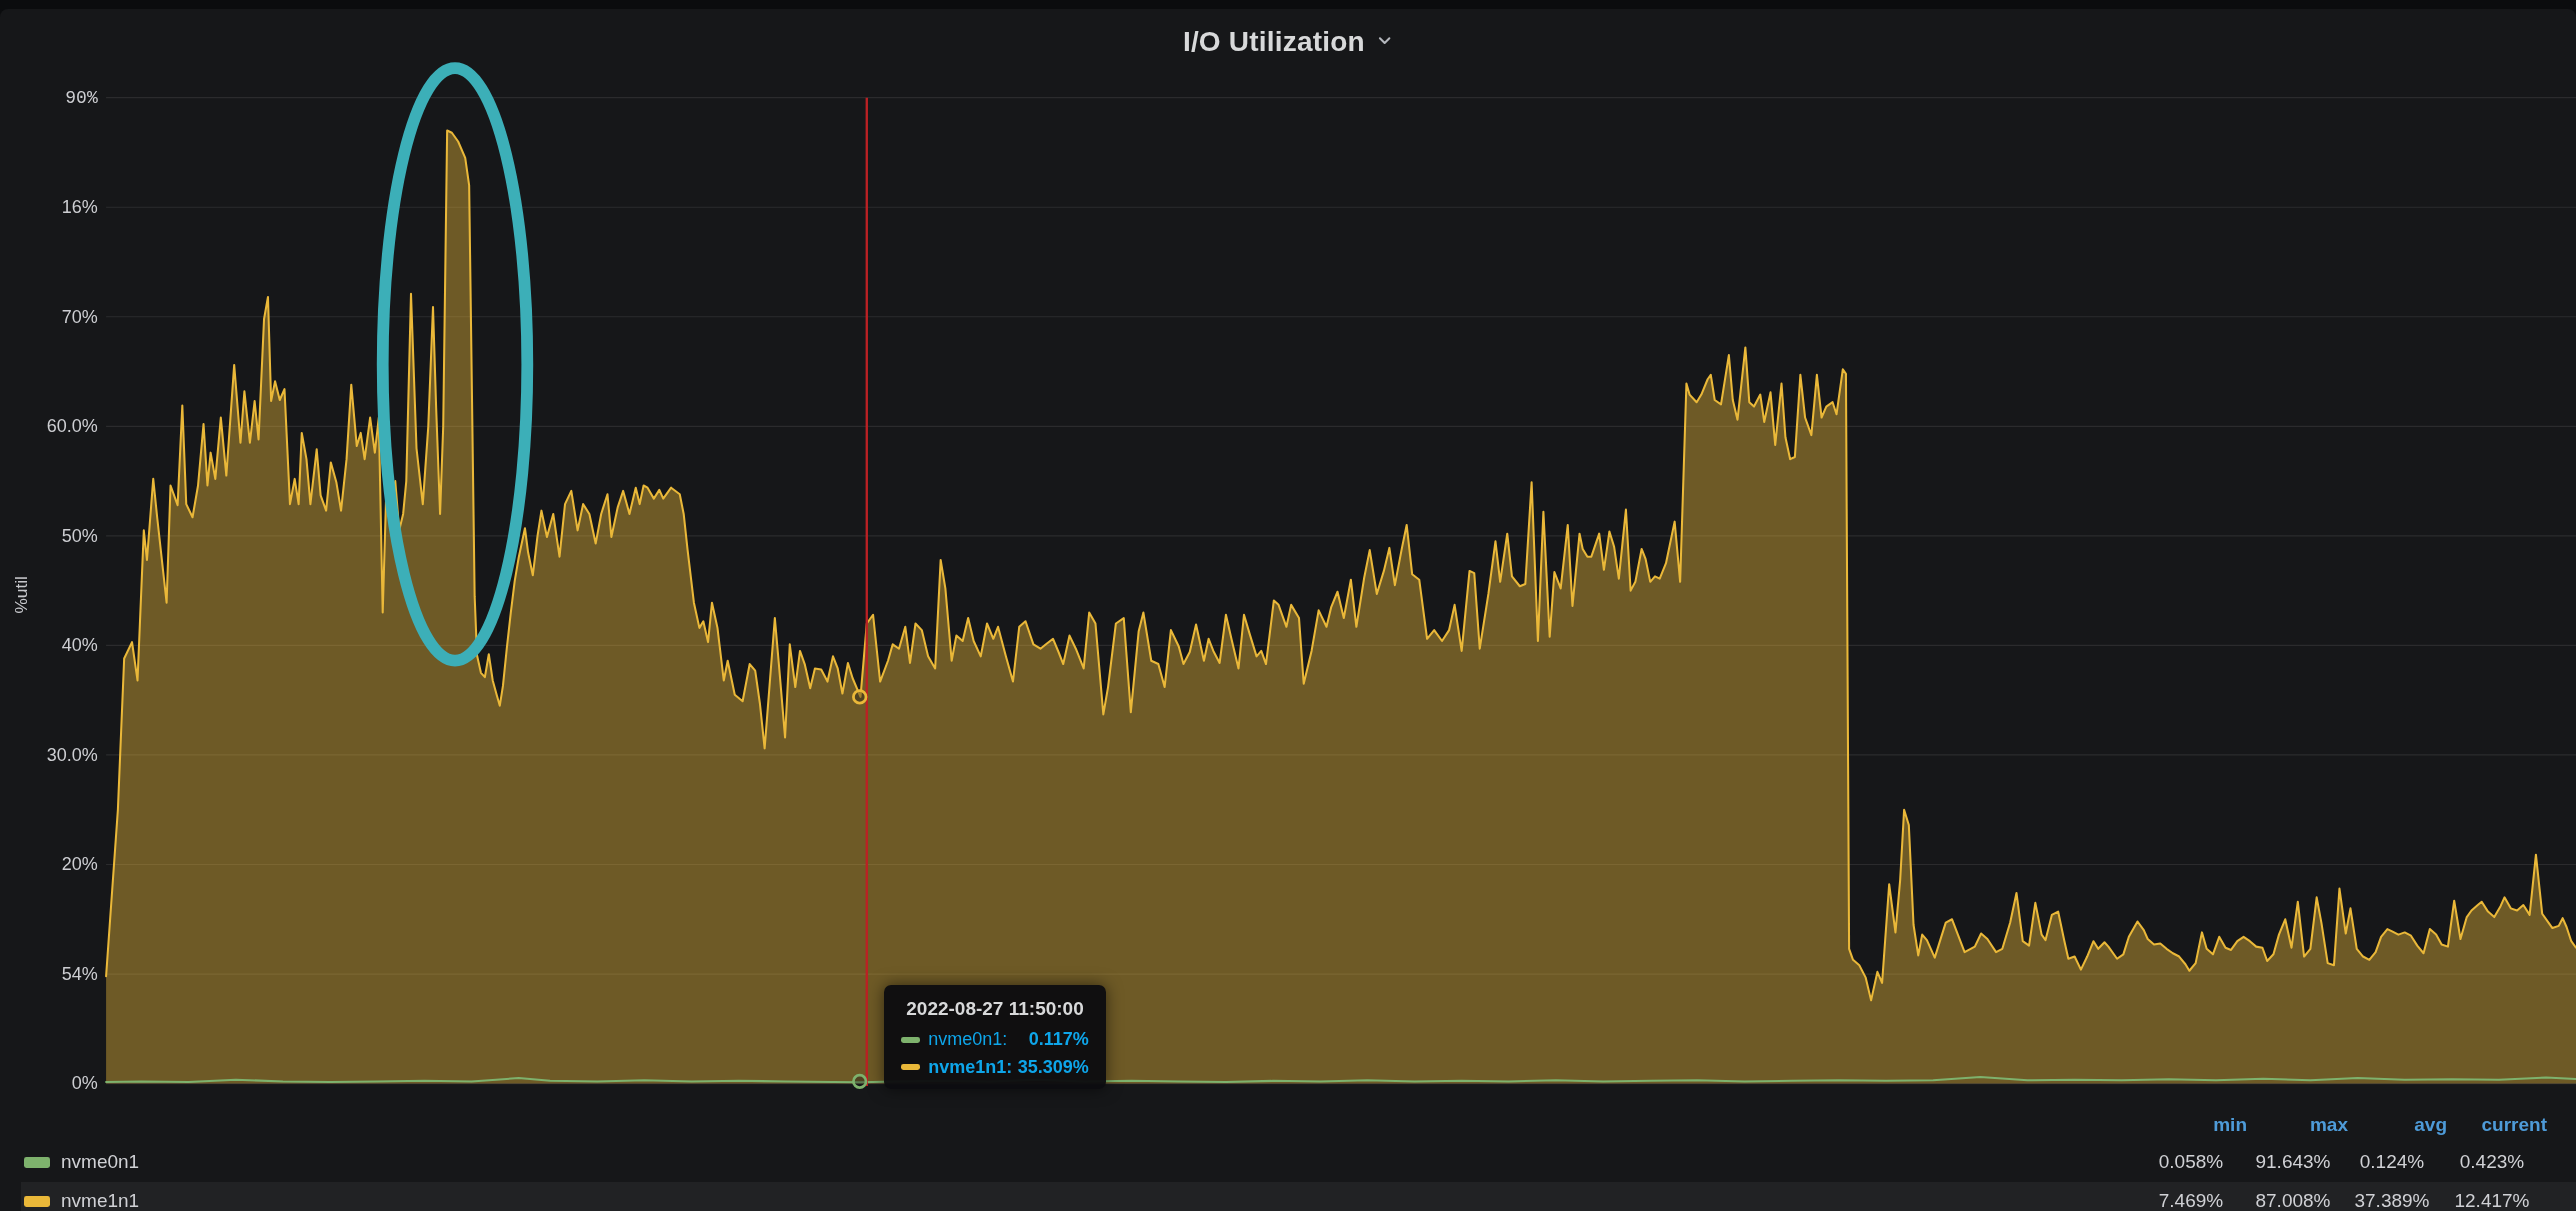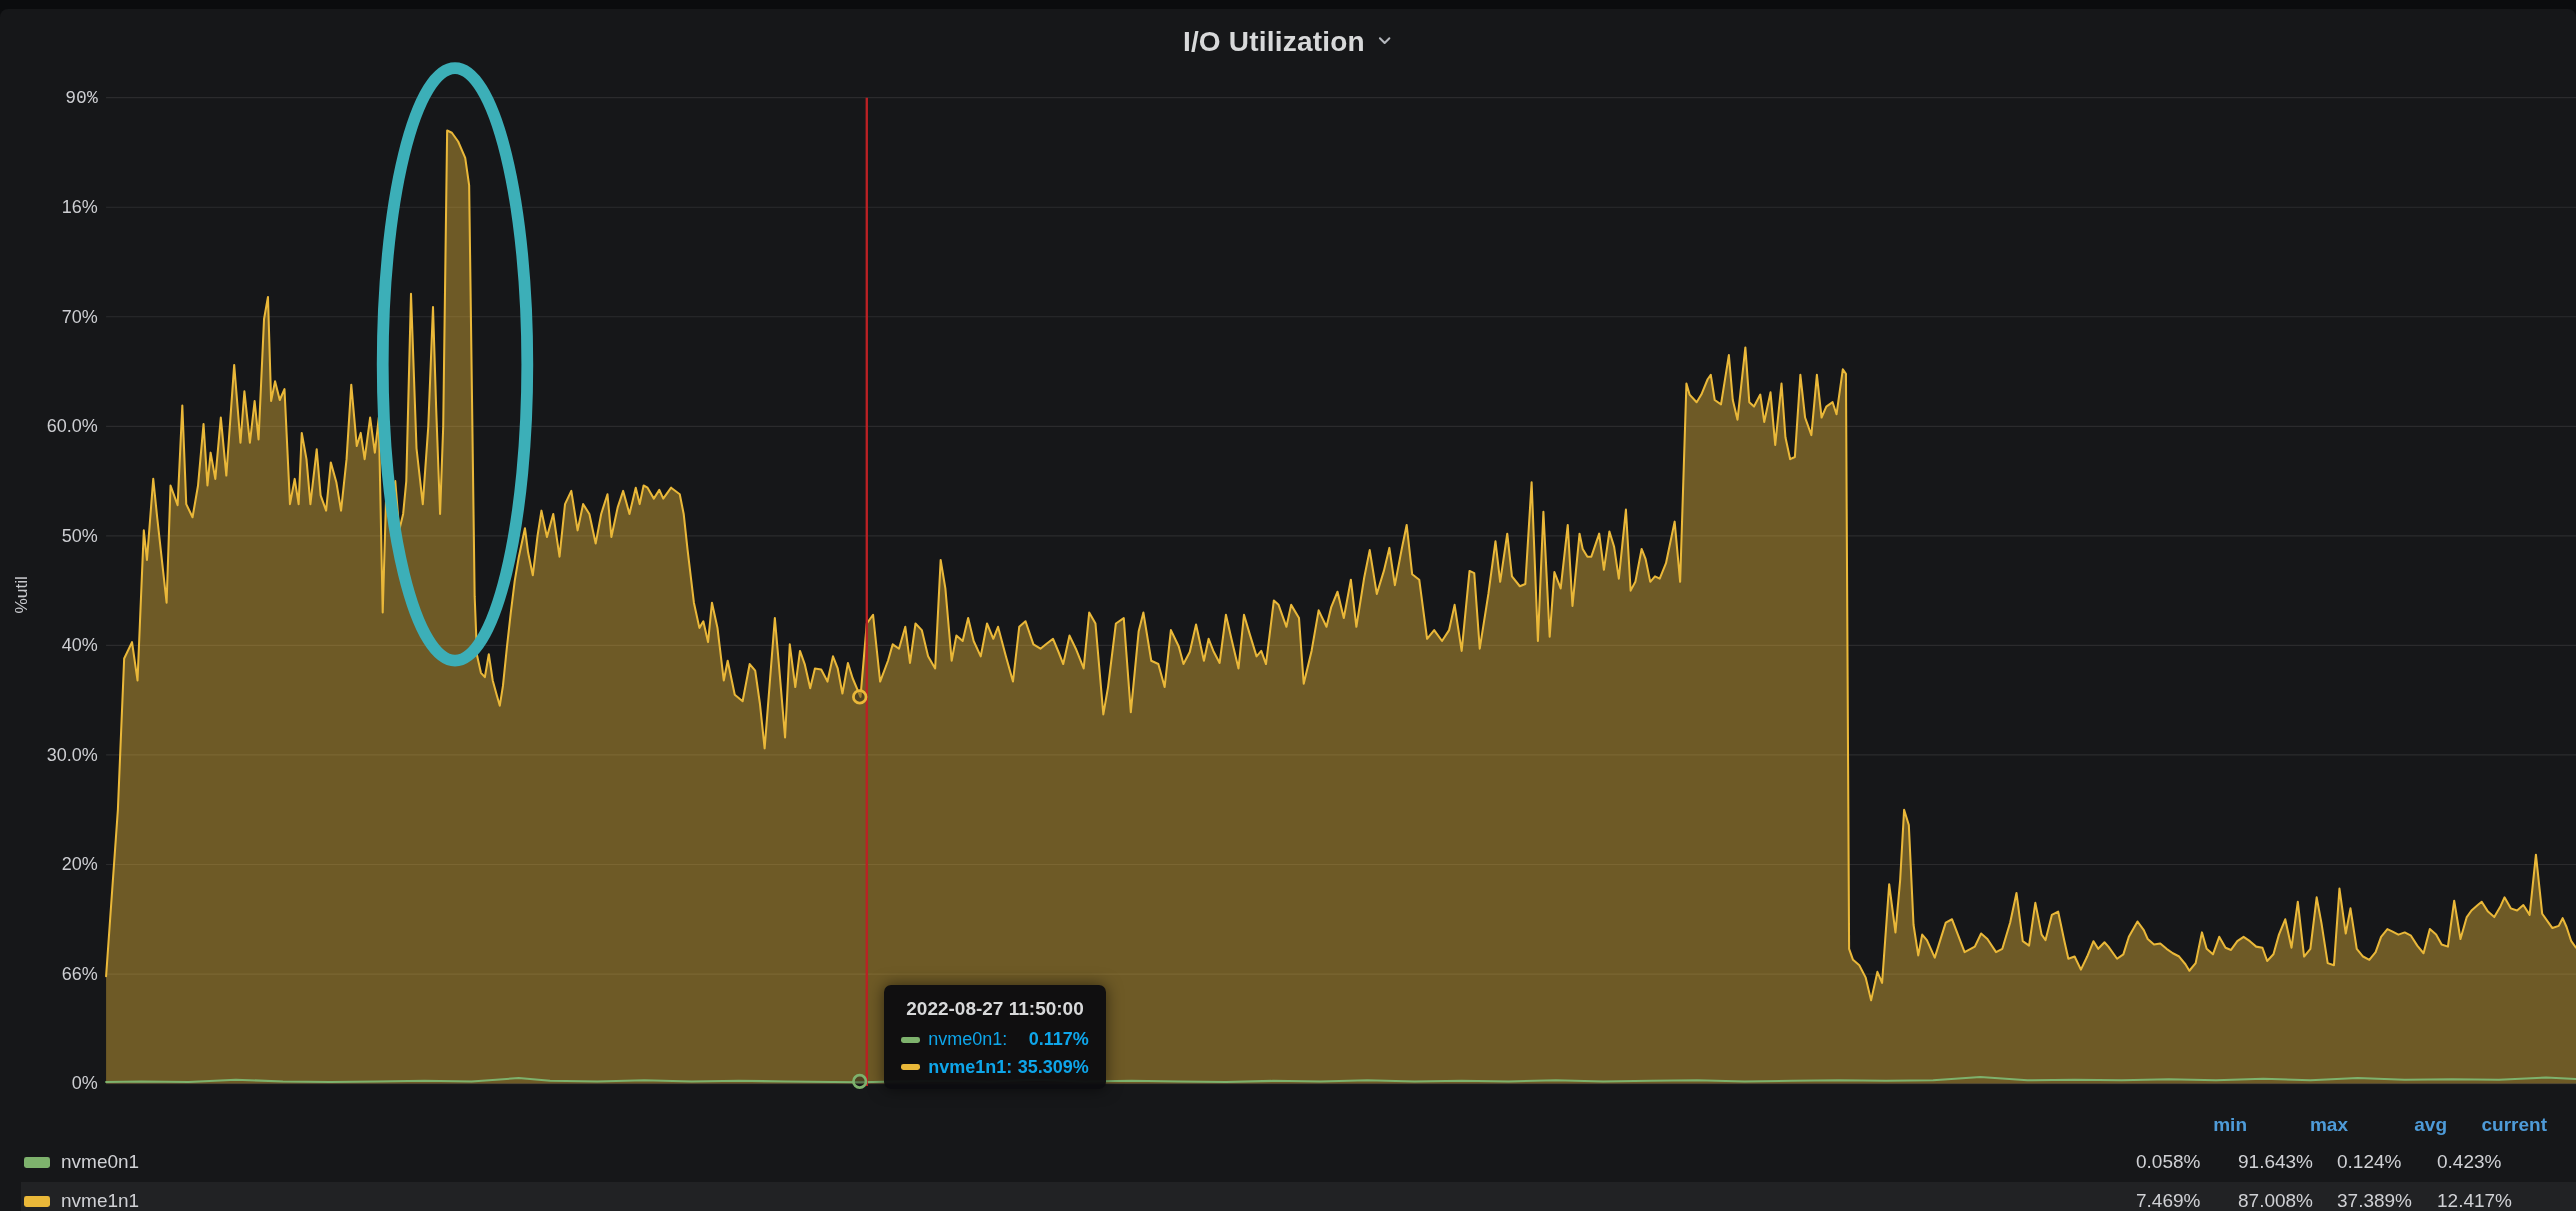--- a/index.html
+++ b/index.html
@@ -28,21 +28,21 @@
   .tt-label{flex:none;}
   .tt-val{flex:1;text-align:right;font-weight:bold;}
   .tt-row.bold{font-weight:bold;}
   
   .legend-header-cell{position:absolute;width:110px;text-align:right;
       font-size:19px;font-weight:bold;color:#4e9bd8;top:1102px;height:27px;line-height:27px;cursor:pointer;}
   .legend-row{position:absolute;left:21px;right:0;height:39px;}
   .legend-row.hl{background:rgba(255,255,255,0.05);}
   .legend-swatch{position:absolute;left:3.1px;top:14px;width:26px;height:10.2px;border-radius:2.4px;cursor:pointer;}
   .legend-name{position:absolute;left:40px;top:7.9px;font-size:19px;color:#d0d1d5;cursor:pointer;}
-  .legend-val{position:absolute;width:110px;top:7.9px;text-align:left;font-size:19px;color:#d0d1d5;}
+  .legend-val{position:absolute;width:110px;top:7.9px;text-align:center;font-size:19px;color:#d0d1d5;}
 </style>
 </head>
 <body>
 
 <div class="top-strip"></div>
 
 <div class="panel">
 
   <div class="panel-header">
     <span class="panel-title">I/O Utilization</span>
@@ -57,21 +57,21 @@
 
   <div id="yticks">
       <div class="ytick" style="left: 4.7px; top: 78px; font-family: Liberation Mono, monospace;">90%</div>
       <div class="ytick" style="left: 4.7px; top: 187px;">16%</div>
       <div class="ytick" style="left: 4.7px; top: 297px;">70%</div>
       <div class="ytick" style="left: 4.7px; top: 406px;">60.0%</div>
       <div class="ytick" style="left: 4.7px; top: 516px;">50%</div>
       <div class="ytick" style="left: 4.7px; top: 625px;">40%</div>
       <div class="ytick" style="left: 4.7px; top: 735px;">30.0%</div>
       <div class="ytick" style="left: 4.7px; top: 844px;">20%</div>
-      <div class="ytick" style="left: 4.7px; top: 954px;">66%</div>
+      <div class="ytick" style="left: 4.7px; top: 954px;">54%</div>
       <div class="ytick" style="left: 4.7px; top: 1063px;">0%</div>
     </div>
 
   <svg id="plot" width="2576" height="1212" viewBox="0 0 3278 1542">
       <line x1="135" y1="112.7" x2="3278" y2="112.7" stroke="rgba(255,255,255,0.09)" stroke-width="1.5"></line>
       <line x1="135" y1="252.1" x2="3278" y2="252.1" stroke="rgba(255,255,255,0.09)" stroke-width="1.5"></line>
       <line x1="135" y1="391.5" x2="3278" y2="391.5" stroke="rgba(255,255,255,0.09)" stroke-width="1.5"></line>
       <line x1="135" y1="530.9" x2="3278" y2="530.9" stroke="rgba(255,255,255,0.09)" stroke-width="1.5"></line>
       <line x1="135" y1="670.3" x2="3278" y2="670.3" stroke="rgba(255,255,255,0.09)" stroke-width="1.5"></line>
       <line x1="135" y1="809.7" x2="3278" y2="809.7" stroke="rgba(255,255,255,0.09)" stroke-width="1.5"></line>

